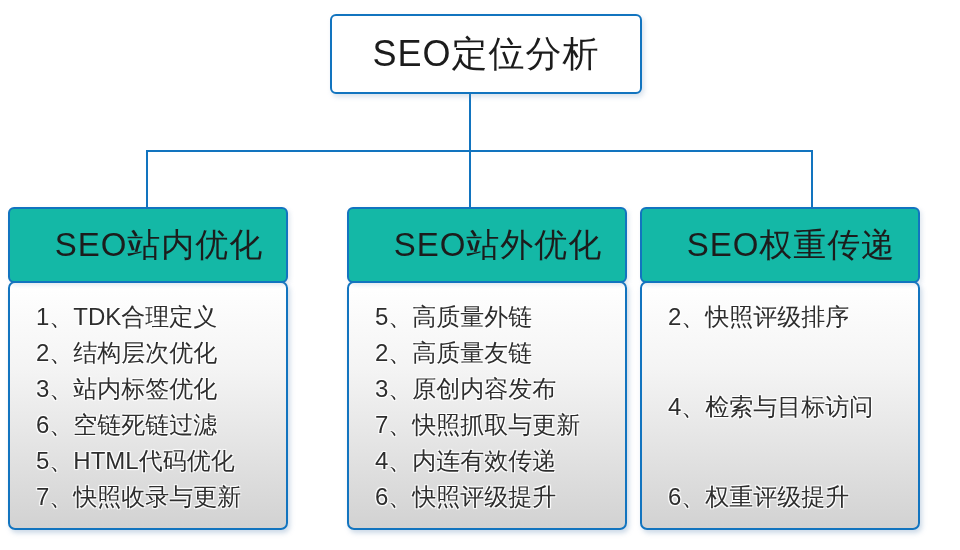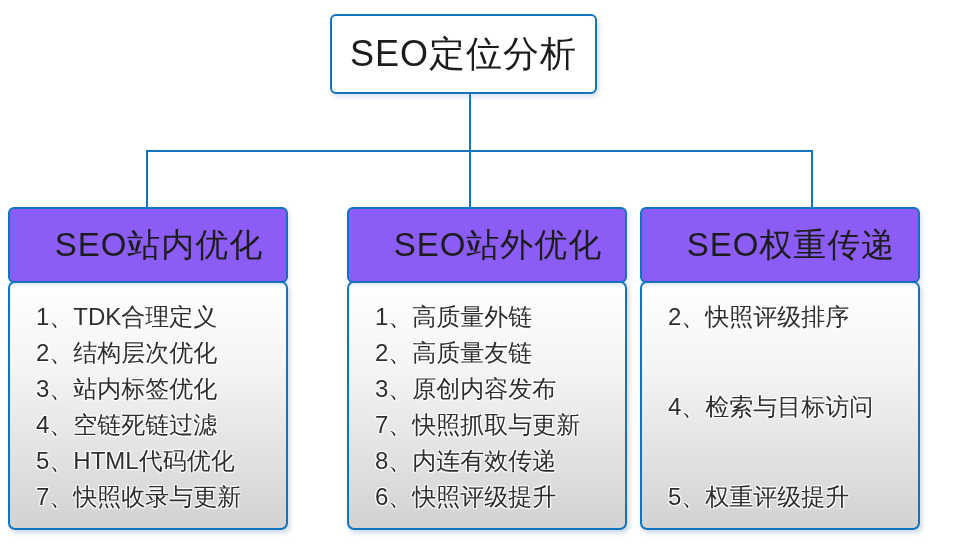--- a/index.html
+++ b/index.html
@@ -10,21 +10,21 @@
   html,body{background:#ffffff;}
   body{
     font-family:"Liberation Sans","DejaVu Sans",sans-serif;
     width:960px;height:550px;overflow:hidden;
   }
   .canvas{
     position:relative;width:960px;height:550px;background:#ffffff;
   }
   
   .root-node{
-    position:absolute;left:330px;top:14px;width:267px;height:80px;
+    position:absolute;left:330px;top:14px;width:312px;height:80px;
     background:#ffffff;
     border:2px solid var(--accent);
     border-radius:6px;
     display:flex;align-items:center;justify-content:center;
     box-shadow:2px 3px 5px rgba(120,150,185,0.28);
     z-index:3;
   }
   .root-node .title{
     font-size:36px;color:var(--ink);letter-spacing:1px;white-space:nowrap;
   }
@@ -35,21 +35,21 @@
   .line.v-left{left:146px;top:150px;width:2px;height:58px;}
   .line.v-mid{left:469px;top:150px;width:2px;height:58px;}
   .line.v-right{left:811px;top:150px;width:2px;height:58px;}
   
   .branch{position:absolute;top:207px;width:280px;z-index:2;}
   .branch.b0{left:8px;}
   .branch.b1{left:347px;}
   .branch.b2{left:640px;}
   .branch-header{
     position:relative;height:76px;
-    background:#8b5cf6;
+    background:#14b8a6;
     border:2px solid var(--accent);
     border-radius:6px;
     display:flex;align-items:center;justify-content:center;
     box-shadow:2px 2px 4px rgba(120,150,185,0.22);
     z-index:2;
     padding-left:22px;
   }
   .branch-header .title{
     font-size:33px;color:var(--ink);letter-spacing:1px;white-space:nowrap;
   }
@@ -84,44 +84,44 @@
   <div class="line v-right"></div>
 
   <div class="branch b0">
     <div class="branch-header">
       <span class="title">SEO站内优化</span>
     </div>
     <div class="branch-body">
       <div class="list-item">1、TDK合理定义</div>
       <div class="list-item">2、结构层次优化</div>
       <div class="list-item">3、站内标签优化</div>
-      <div class="list-item">4、空链死链过滤</div>
+      <div class="list-item">6、空链死链过滤</div>
       <div class="list-item">5、HTML代码优化</div>
       <div class="list-item">7、快照收录与更新</div>
     </div>
   </div>
 
   <div class="branch b1">
     <div class="branch-header">
       <span class="title">SEO站外优化</span>
     </div>
     <div class="branch-body">
-      <div class="list-item">1、高质量外链</div>
+      <div class="list-item">5、高质量外链</div>
       <div class="list-item">2、高质量友链</div>
       <div class="list-item">3、原创内容发布</div>
       <div class="list-item">7、快照抓取与更新</div>
-      <div class="list-item">8、内连有效传递</div>
+      <div class="list-item">4、内连有效传递</div>
       <div class="list-item">6、快照评级提升</div>
     </div>
   </div>
 
   <div class="branch b2">
     <div class="branch-header">
       <span class="title">SEO权重传递</span>
     </div>
     <div class="branch-body">
       <div class="list-item">2、快照评级排序</div>
       <div class="list-item">4、检索与目标访问</div>
-      <div class="list-item">5、权重评级提升</div>
+      <div class="list-item">6、权重评级提升</div>
     </div>
   </div>
 
 </div>
 
 </body></html>

